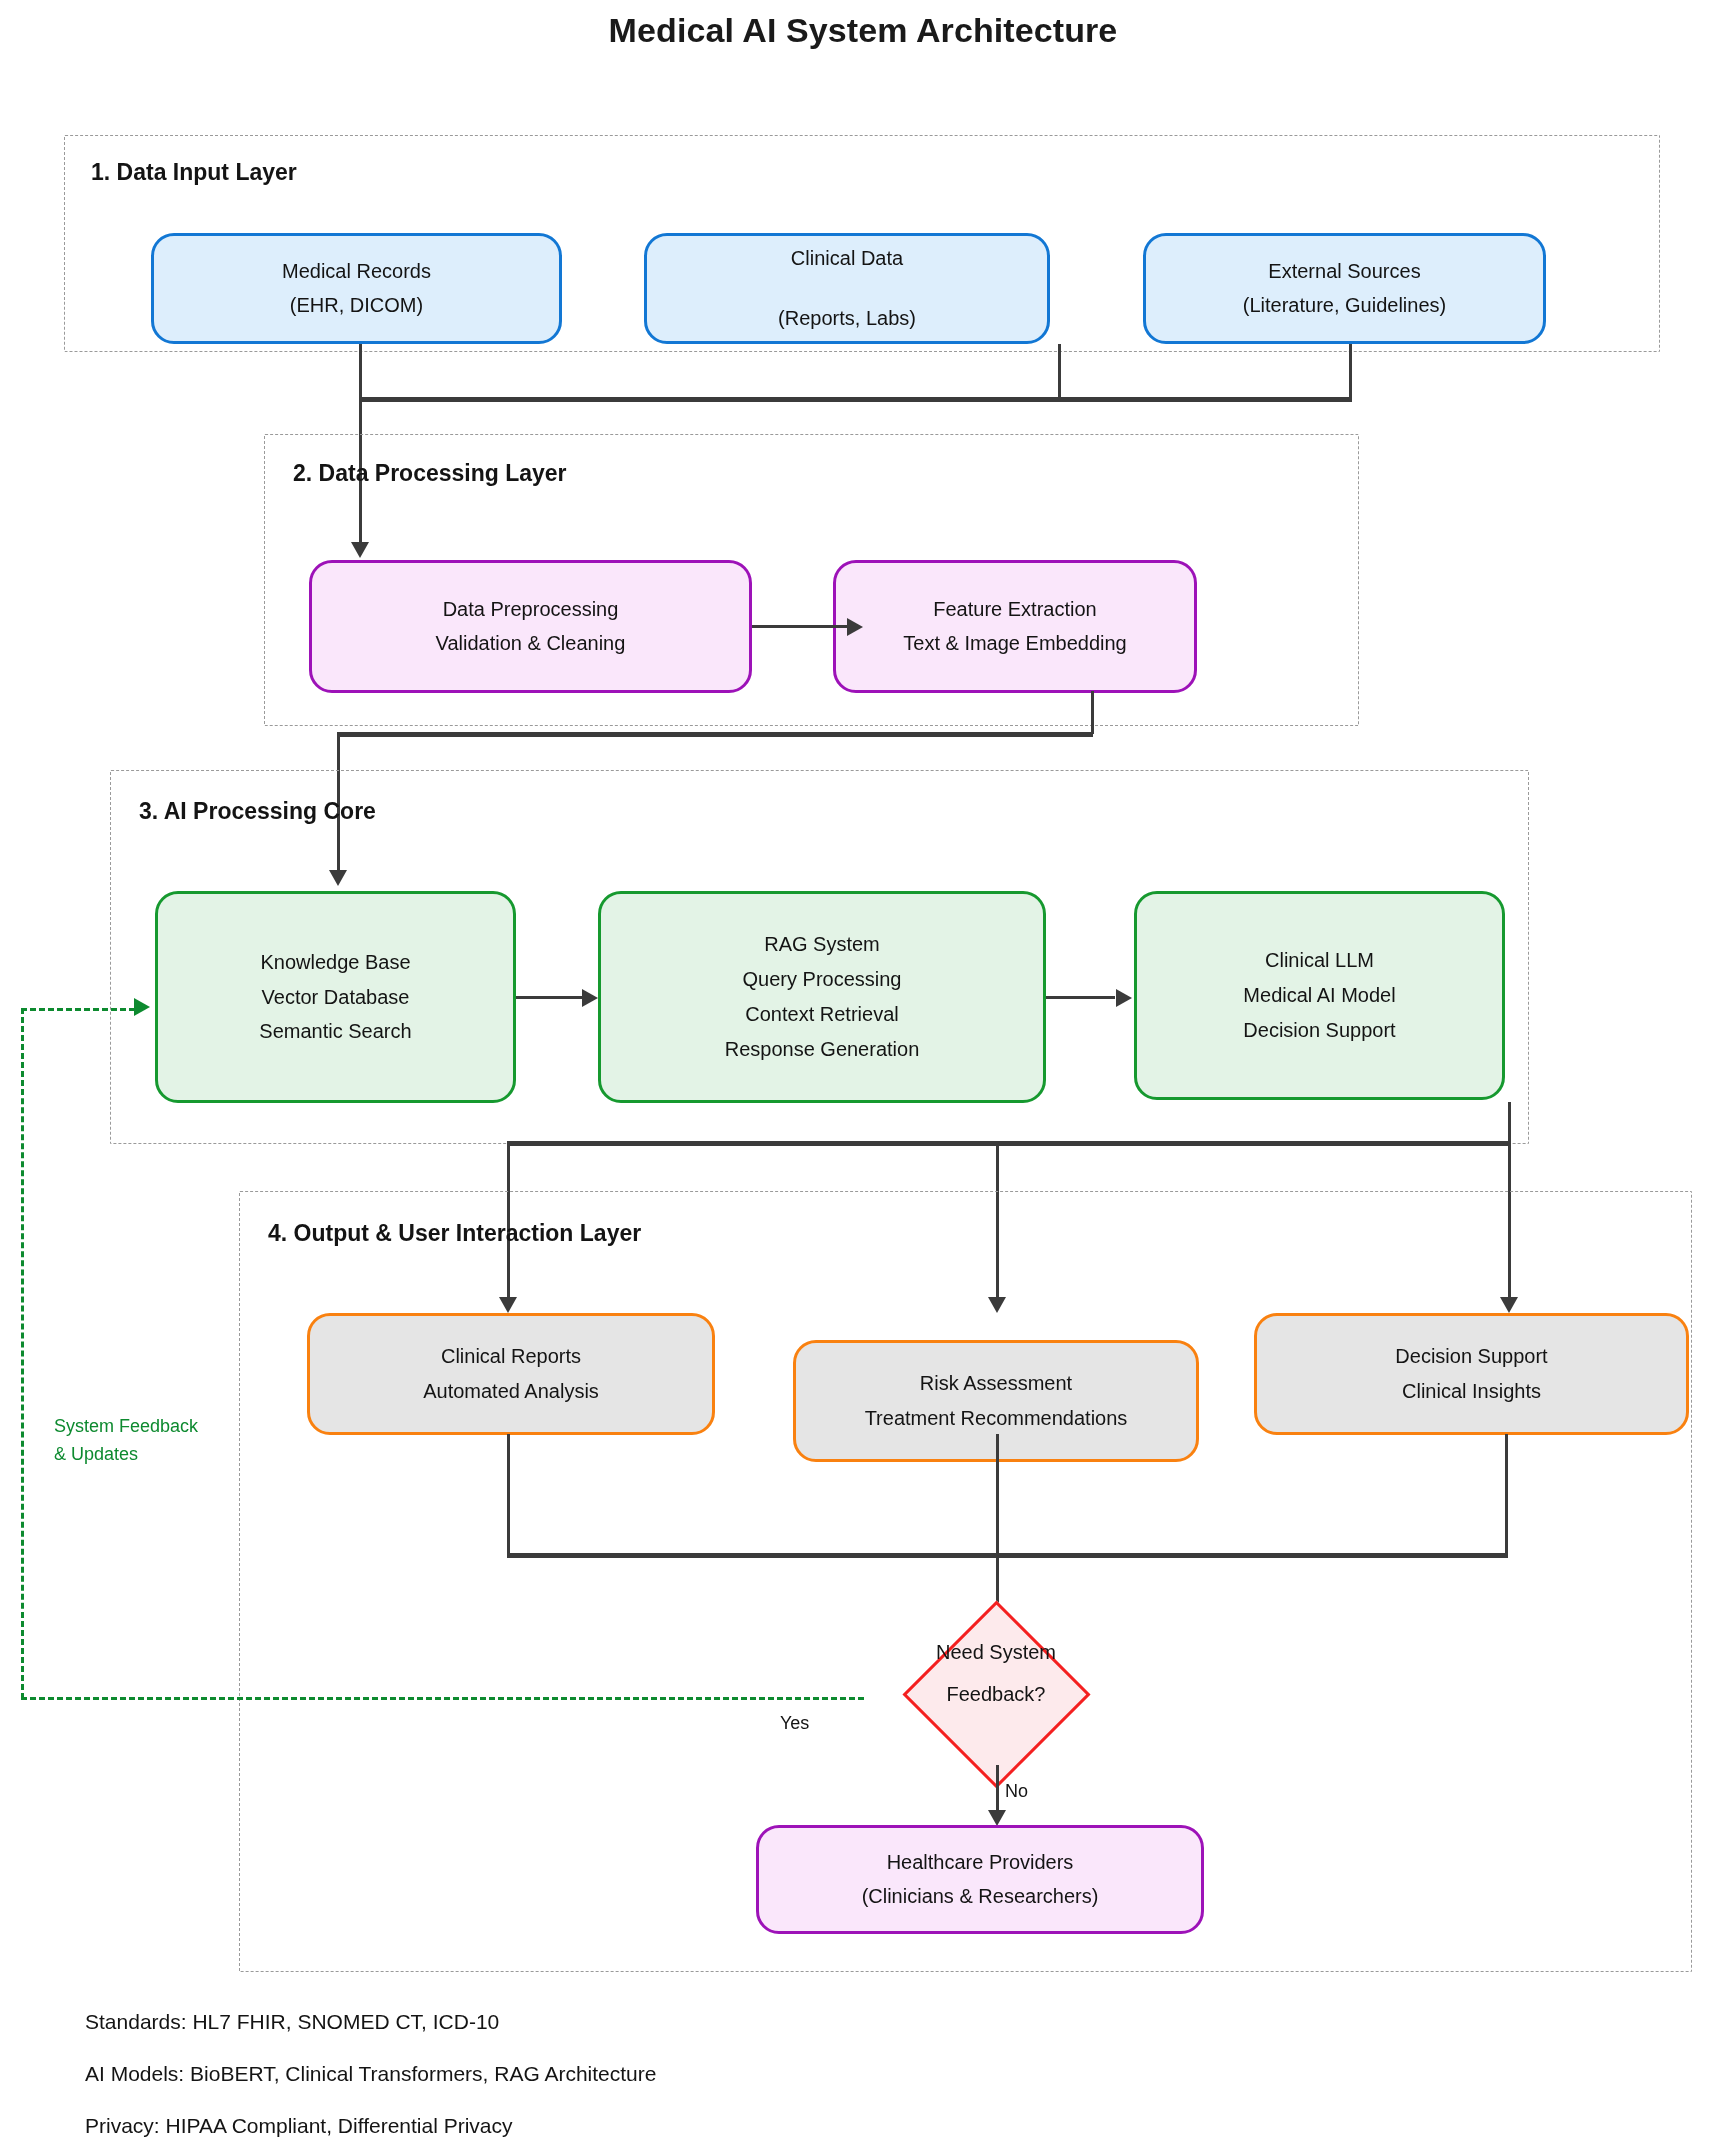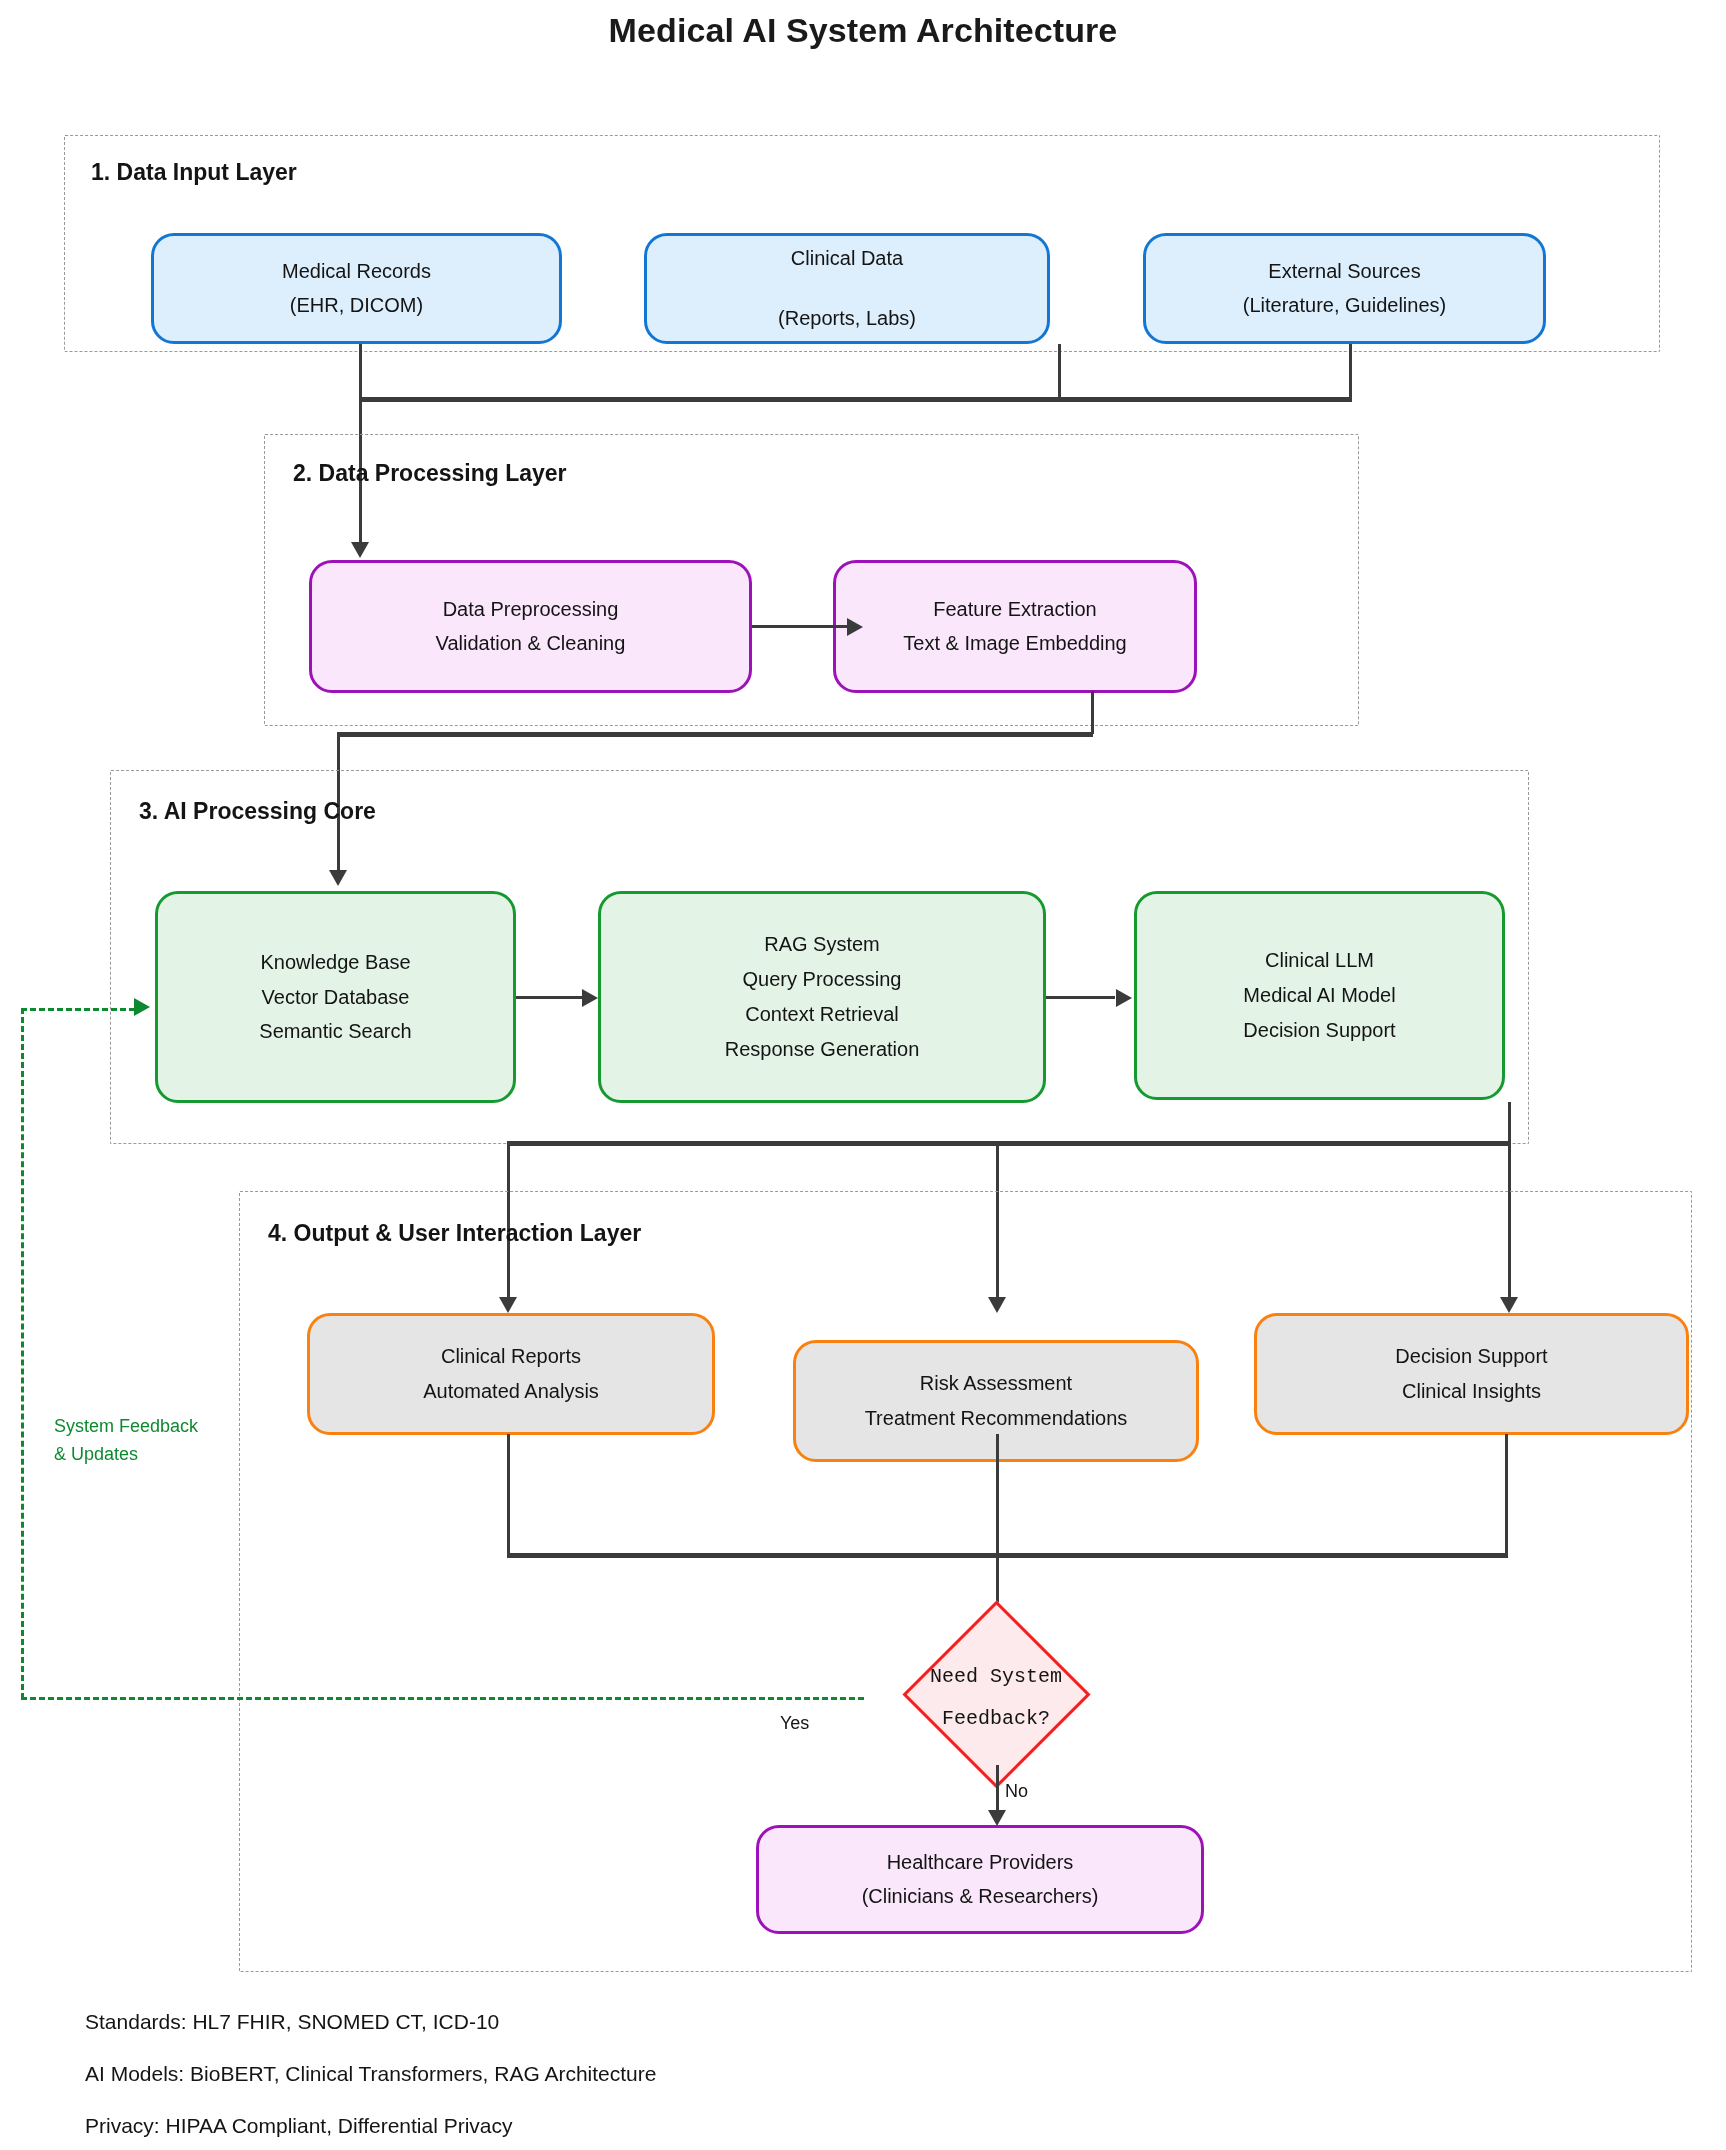--- a/index.html
+++ b/index.html
@@ -31,21 +31,21 @@
   .node .ln{display:block;padding:6.9px 3.2px;white-space:nowrap;}
 
   .node-input{background:#ddeefc;border:3.7px solid #1277d4;}
   .node-proc {background:#fae7fb;border:3.7px solid #9d12b8;}
   .node-core {background:#e3f3e6;border:3.7px solid #16992f;}
   .node-out  {background:#e5e5e5;border:3.7px solid #f98110;}
   .node-user {background:#fae7fb;border:3.7px solid #9d12b8;}
 
   
   #decision-node{
-    position:absolute;display:flex;align-items:center;justify-content:center;font-family:Liberation Mono, monospace;
+    position:absolute;display:flex;justify-content:center;
   }
   #decision-node .dia{
     position:absolute;left:0;top:0;width:100%;height:100%;
     background:#fdeaec;border:3.7px solid #f42020;
     transform:rotate(45deg);box-sizing:border-box;
   }
   #decision-node .dtext{
     position:relative;z-index:2;text-align:center;font-size:20px;color:#141414;
     line-height:2.1;white-space:nowrap;
   }

